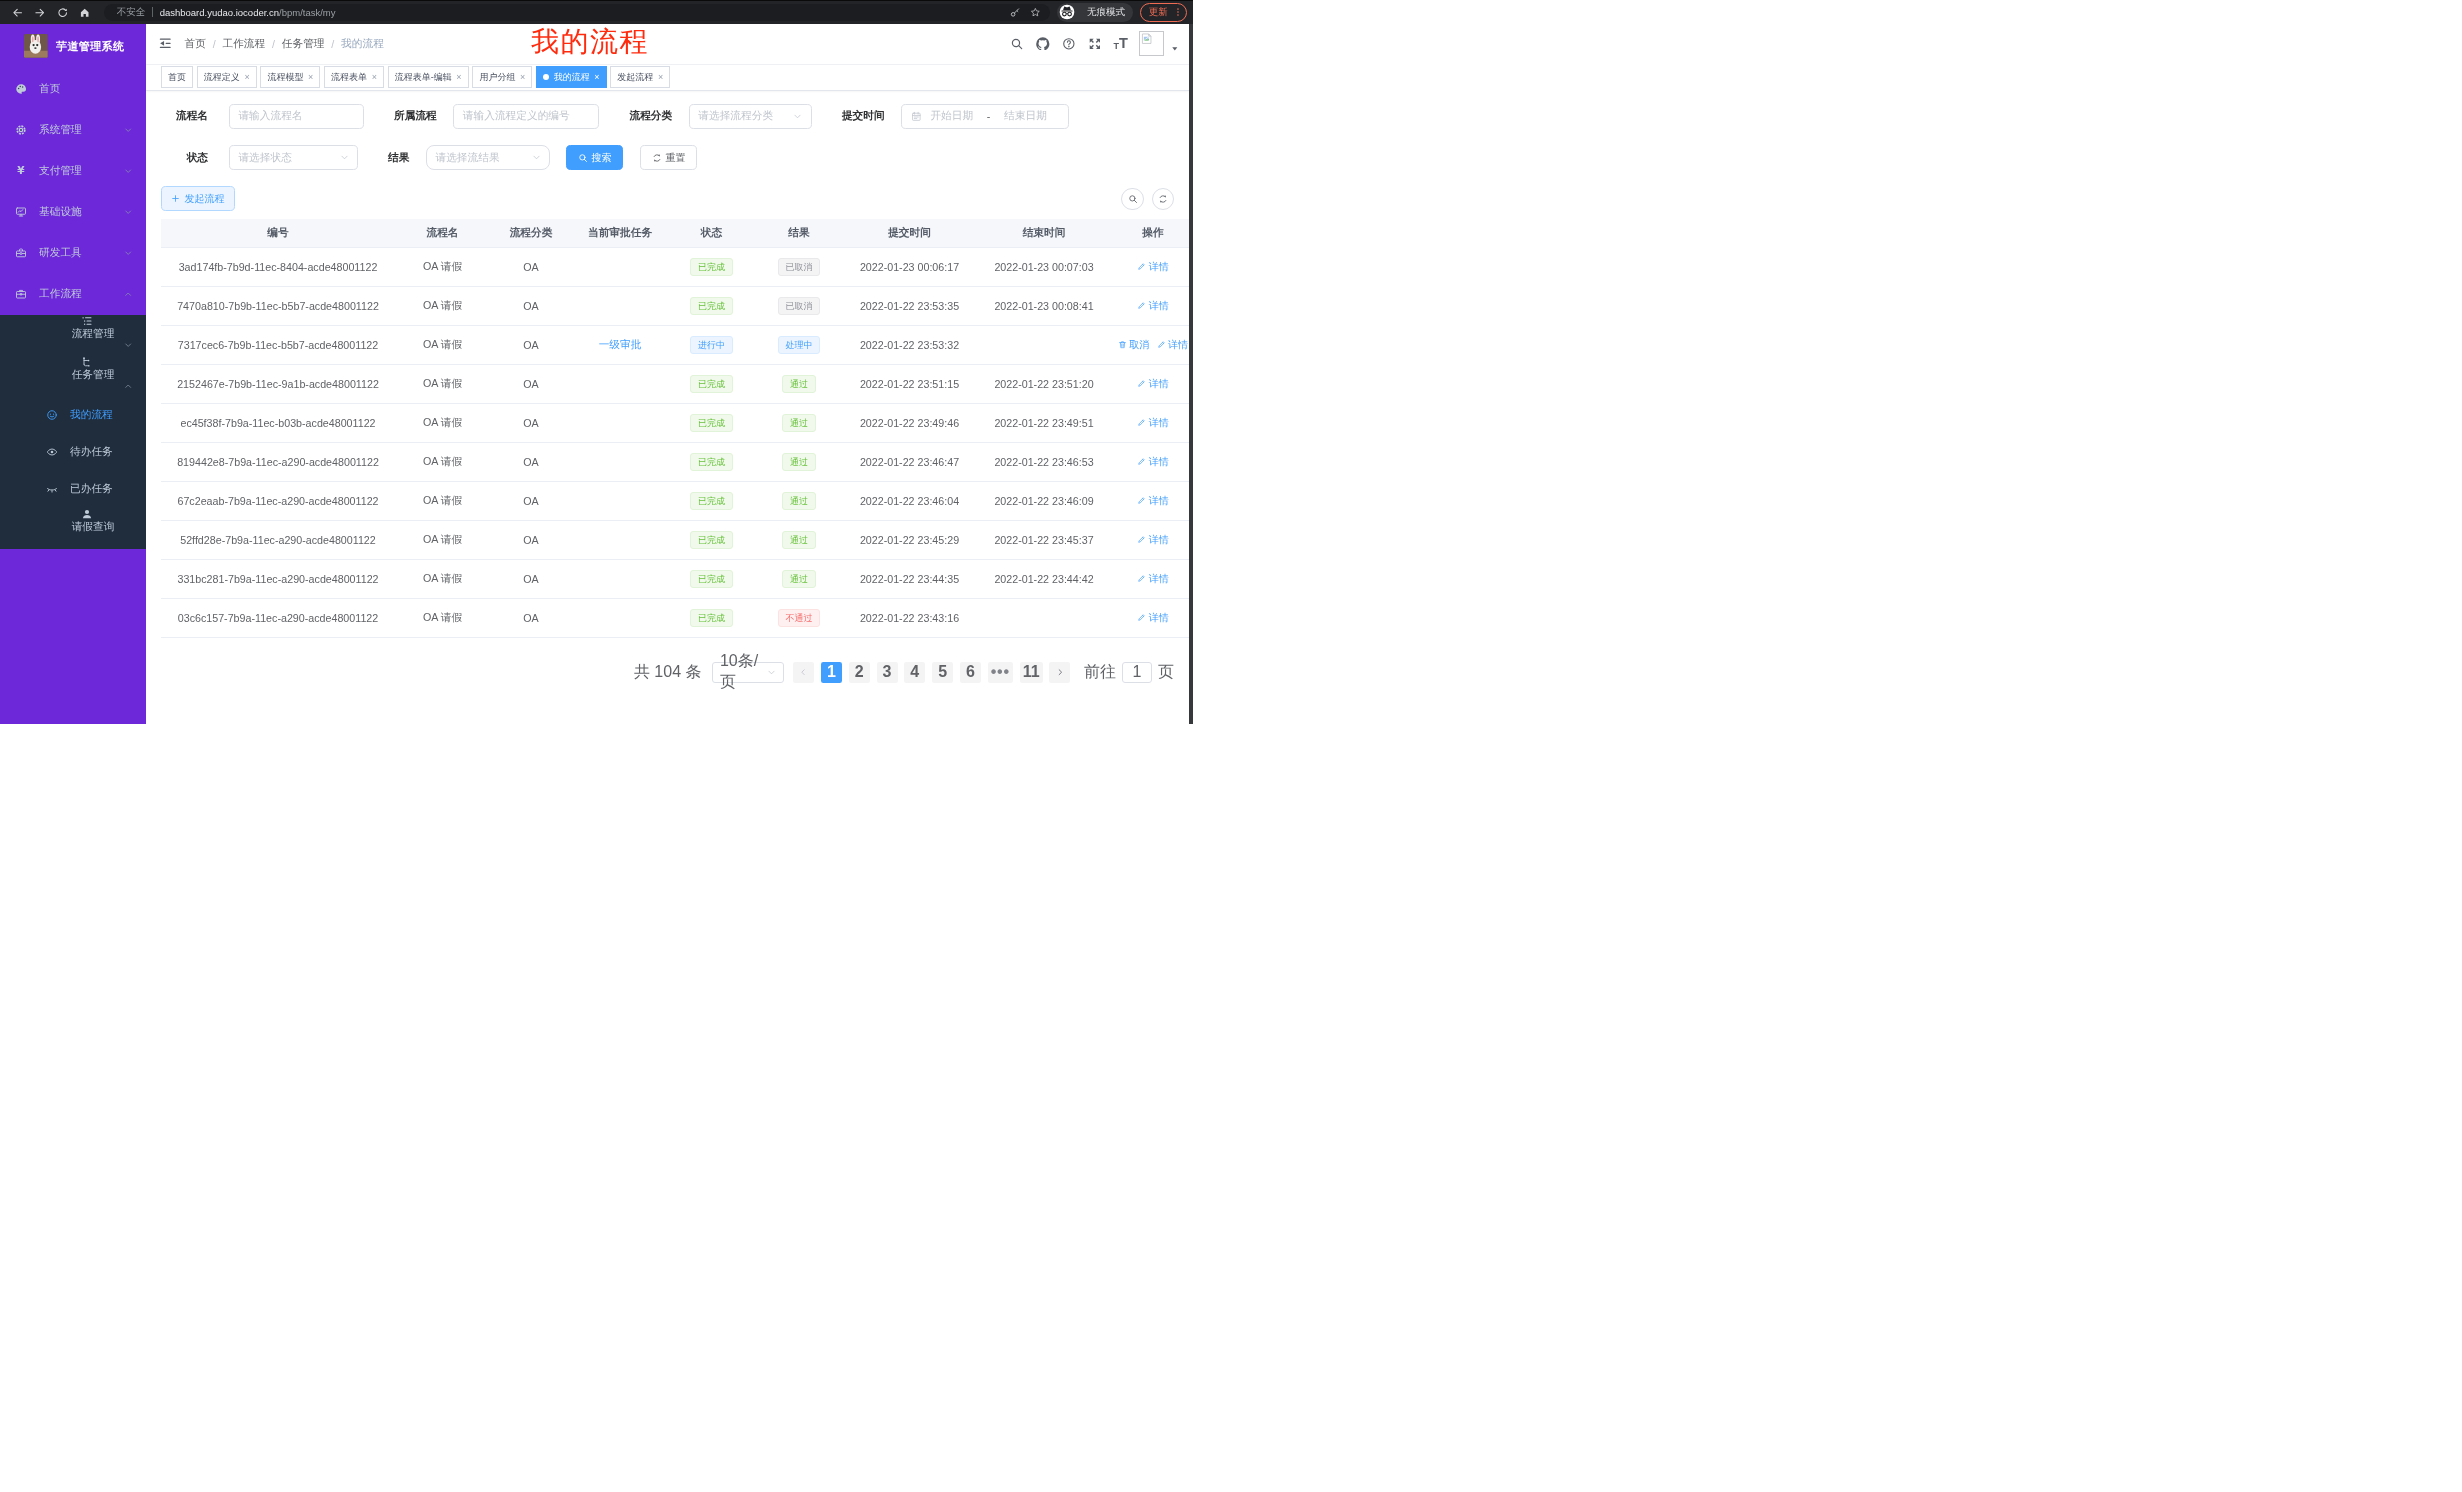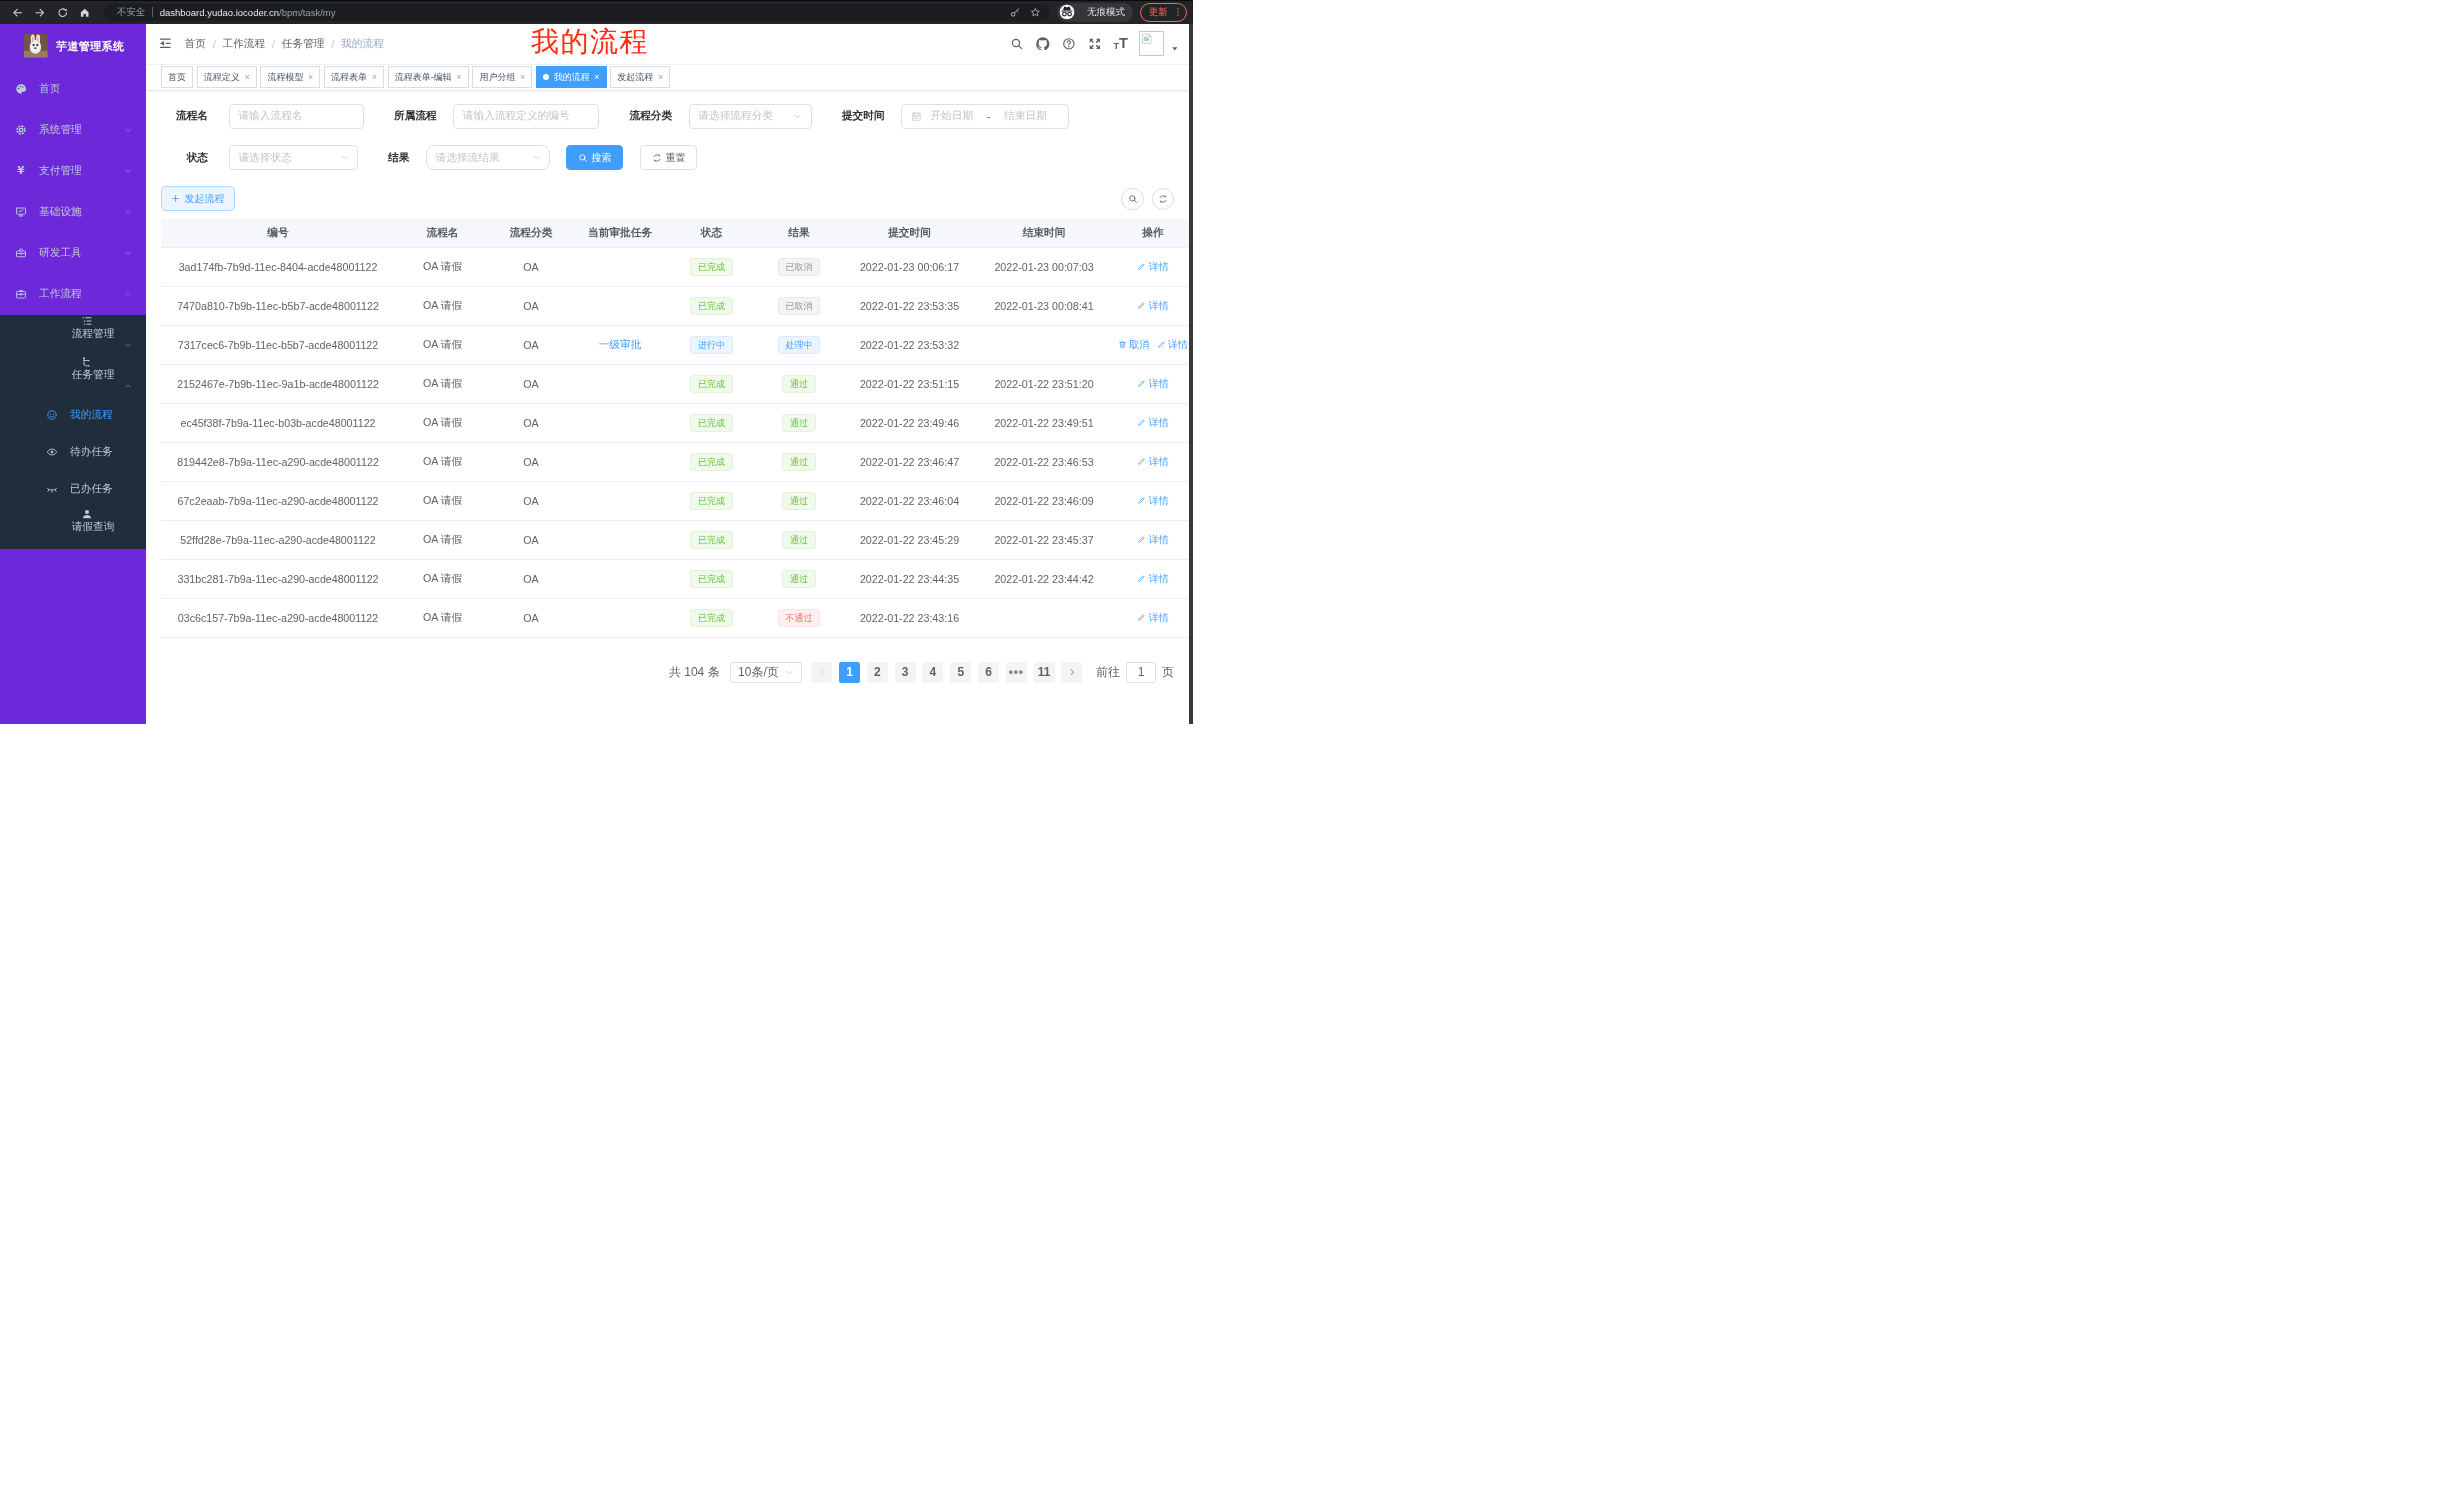--- a/index.html
+++ b/index.html
@@ -120,21 +120,21 @@
     font-size:9px;border:0.8px solid transparent;box-sizing:border-box;}
   .success{color:#67c23a;background:#f0f9eb;border-color:#e1f3d8;}
   .info{color:#909399;background:#f4f4f5;border-color:#e9e9eb;}
   .primary{color:#409eff;background:#ecf5ff;border-color:#d9ecff;}
   .danger{color:#f56c6c;background:#fef0f0;border-color:#fde2e2;}
   .task-link{color:#409eff;cursor:pointer;}
   .op-link{color:#409eff;font-size:10px;display:inline-flex;align-items:center;gap:2.3px;margin:0 3.8px;cursor:pointer;}
   .op-link svg{width:9px;height:9px;}
   
   .pagination{display:flex;align-items:center;justify-content:flex-end;margin-top:24px;
-    font-size:12px;color:#606266;gap:6px;padding-right:1.5px;}
+    font-size:16px;color:#606266;gap:6px;padding-right:1.5px;}
   .pg-total{margin-right:4.6px;}
   .size-select{width:72px;height:21px;border:0.8px solid #dcdfe6;border-radius:3px;display:flex;
     align-items:center;padding:0 6.8px;box-sizing:border-box;color:#606266;cursor:pointer;}
   .pager{display:flex;align-items:center;gap:6.8px;margin:0 3px;}
   .pg-btn{min-width:21px;height:21px;background:#f4f4f5;border-radius:2.3px;display:flex;align-items:center;
     justify-content:center;font-weight:600;color:#606266;cursor:pointer;padding:0 3px;box-sizing:border-box;}
   .pg-btn.active{background:#409eff;color:#fff;}
   .pg-btn.ell{letter-spacing:0.8px;color:#808389;}
   .pg-btn svg{width:8.4px;height:8.4px;}
   .pg-prev{color:#c0c4cc;}

